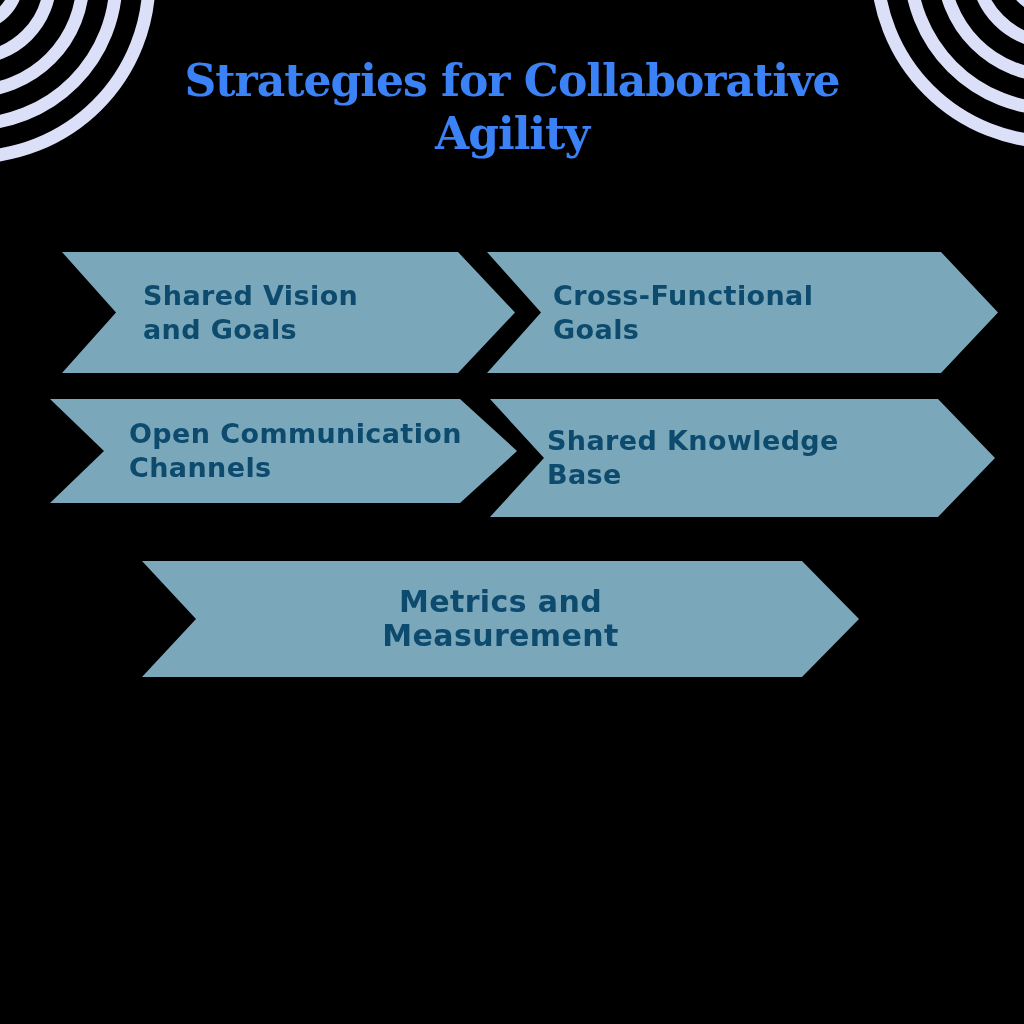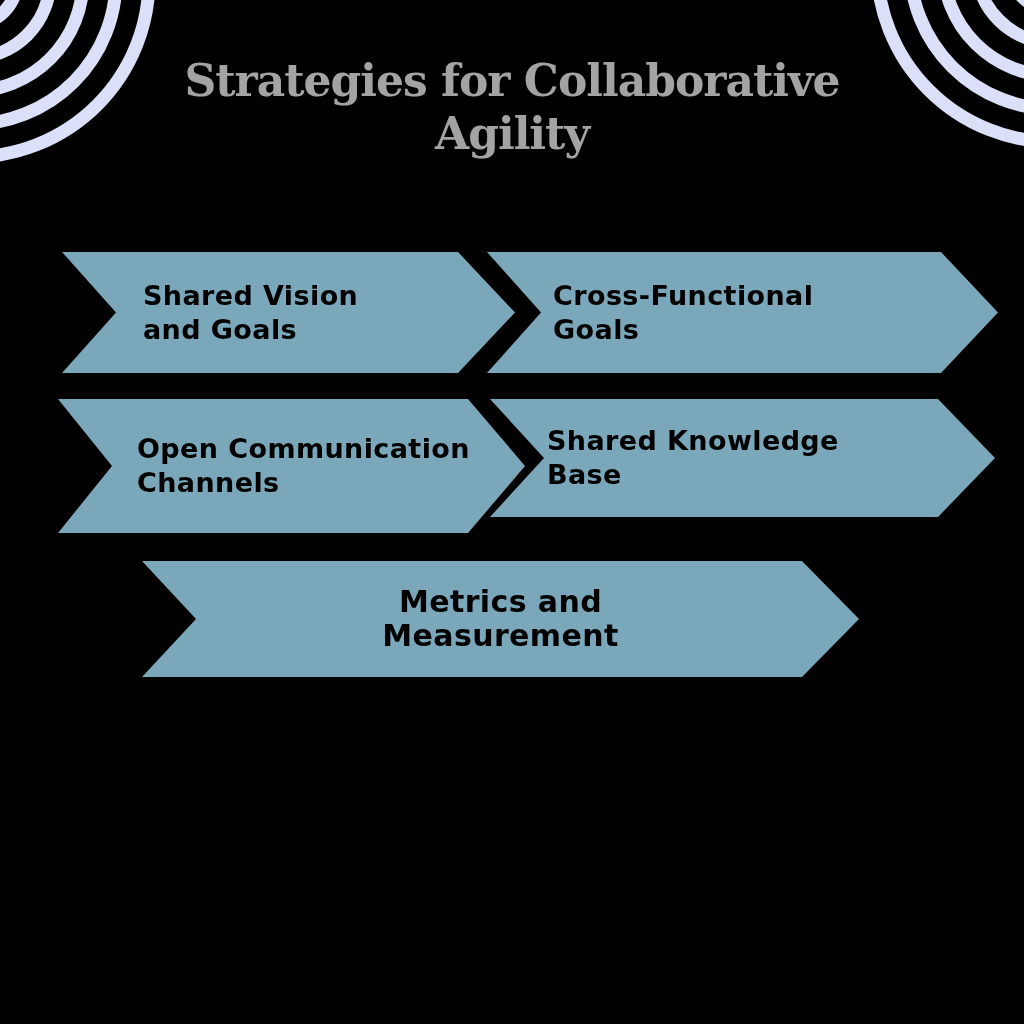--- a/index.html
+++ b/index.html
@@ -13,47 +13,47 @@
   
   .title{
     position:absolute;
     top:54px;left:0;width:100%;
     text-align:center;
     font-family:"DejaVu Serif","Liberation Serif",serif;
     font-weight:bold;
     font-size:44px;
     line-height:53px;
     letter-spacing:-1px;
-    color:#a3a3a3;
+    color:#3b82f6;
     white-space:pre-line;
   }
   
   .rings{position:absolute;top:0;}
   .rings.tl{left:0;}
   .rings.tr{right:0;}
   .rings circle{fill:none;stroke:#dbe0f8;stroke-width:13px;}
   
   .arrow{
     position:absolute;
     background:#7aa8ba;
     clip-path:polygon(0 0, calc(100% - 57px) 0, 100% 50%, calc(100% - 57px) 100%, 0 100%, 54px 50%);
     display:flex;
     align-items:center;
   }
   .arrow-label{
-    color:#000000;
+    color:#0c4a6e;
     font-weight:bold;
     font-size:27px;
     line-height:34px;
     letter-spacing:0.4px;
     white-space:pre-line;
   }
   .a1{left:62px;  top:252px; width:453px; height:121px;}
   .a2{left:487px; top:252px; width:511px; height:121px;}
-  .a3{left:58px;  top:399px; width:467px; height:134px;}
+  .a3{left:50px;  top:399px; width:467px; height:104px;}
   .a4{left:490px; top:399px; width:505px; height:118px;}
   .a5{left:142px; top:561px; width:717px; height:116px; justify-content:center;}
   .a1 .arrow-label{padding-left:81px;}
   .a2 .arrow-label{padding-left:66px;}
   .a3 .arrow-label{padding-left:79px;}
   .a4 .arrow-label{padding-left:57px;}
   .a5 .arrow-label{text-align:center;font-size:30px;}
 </style>
 </head>
 <body>

